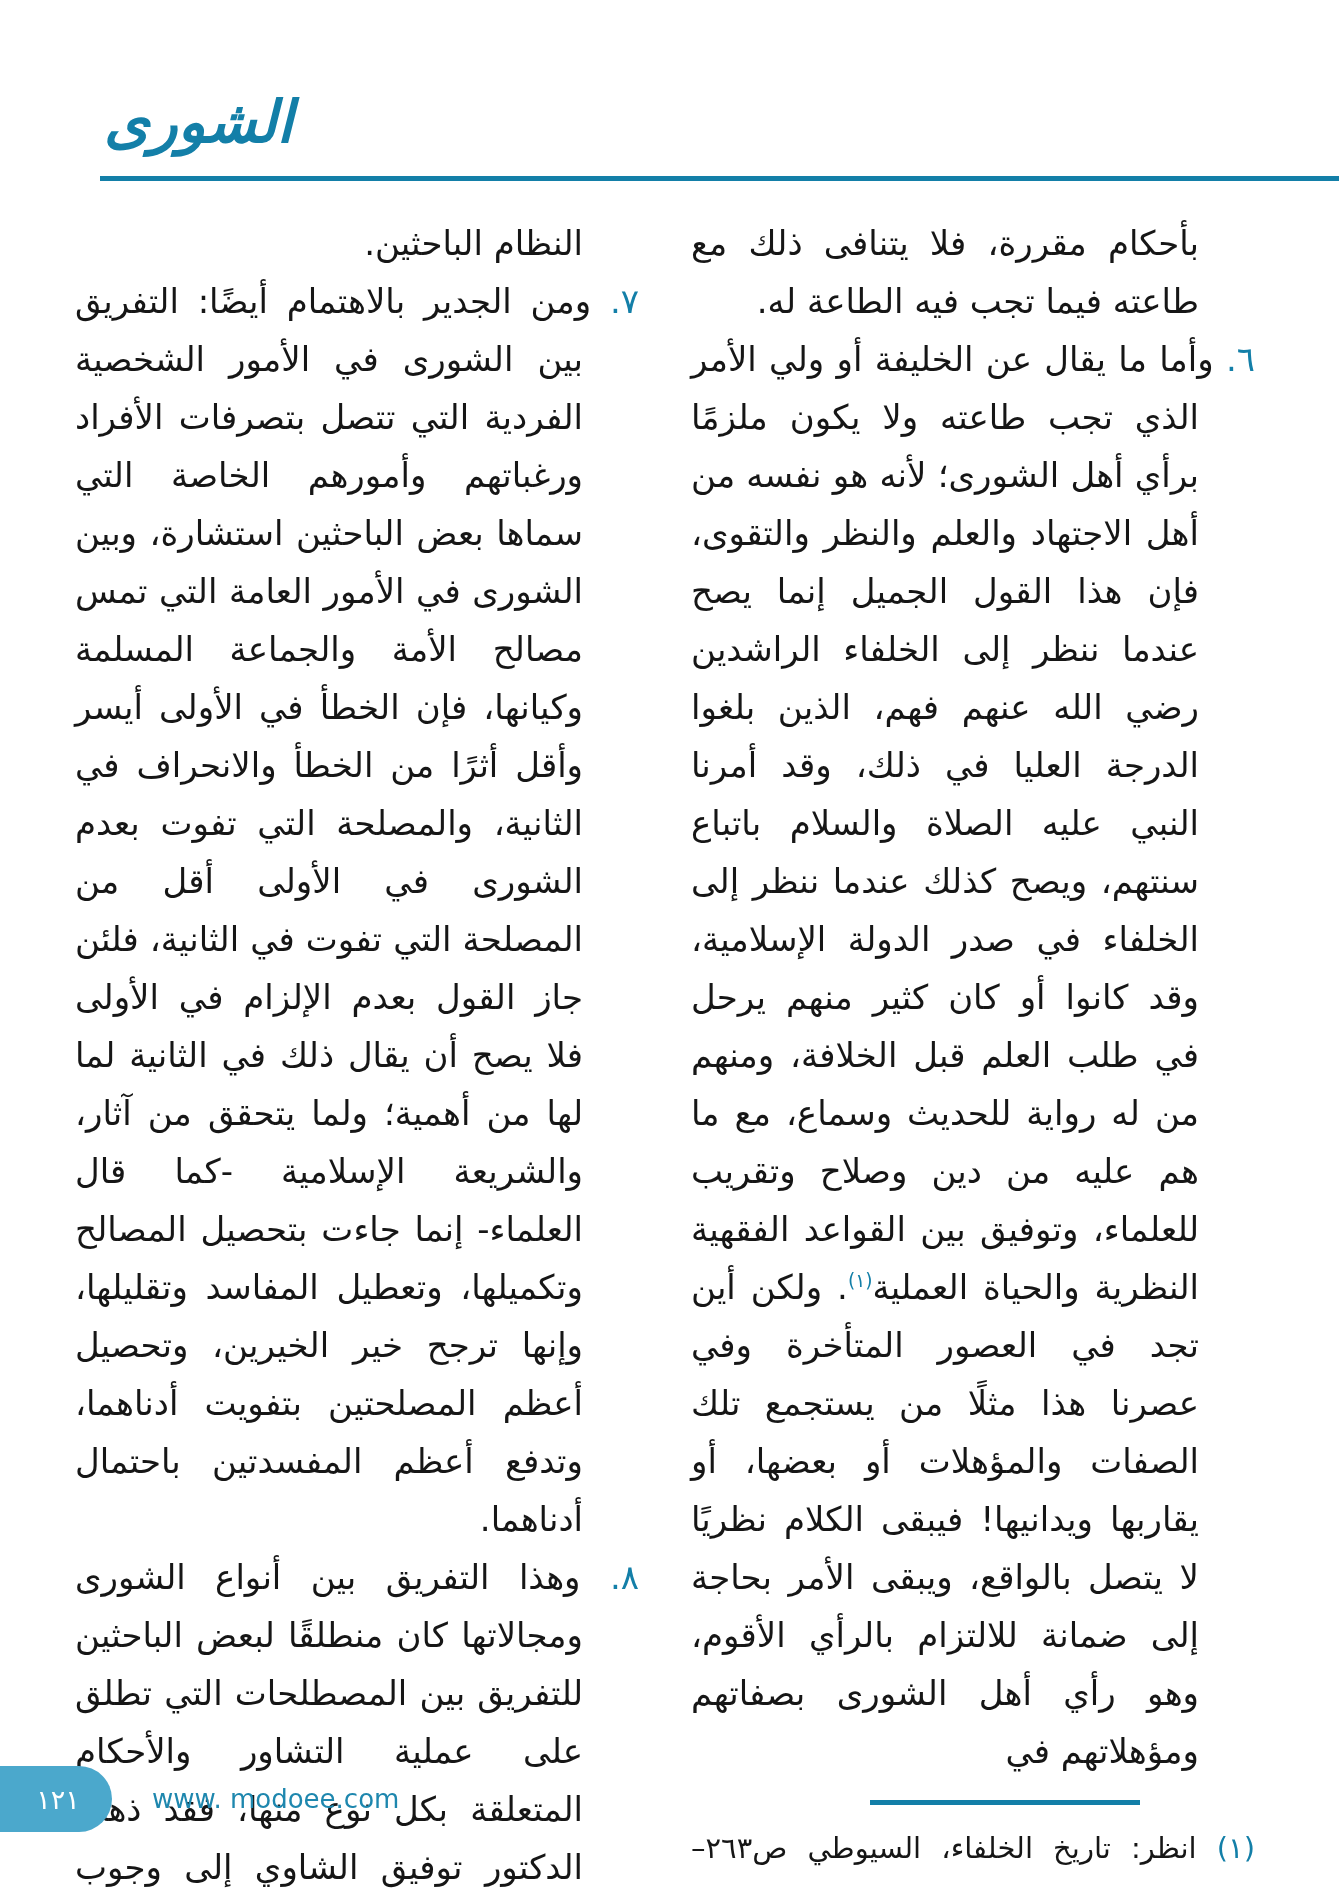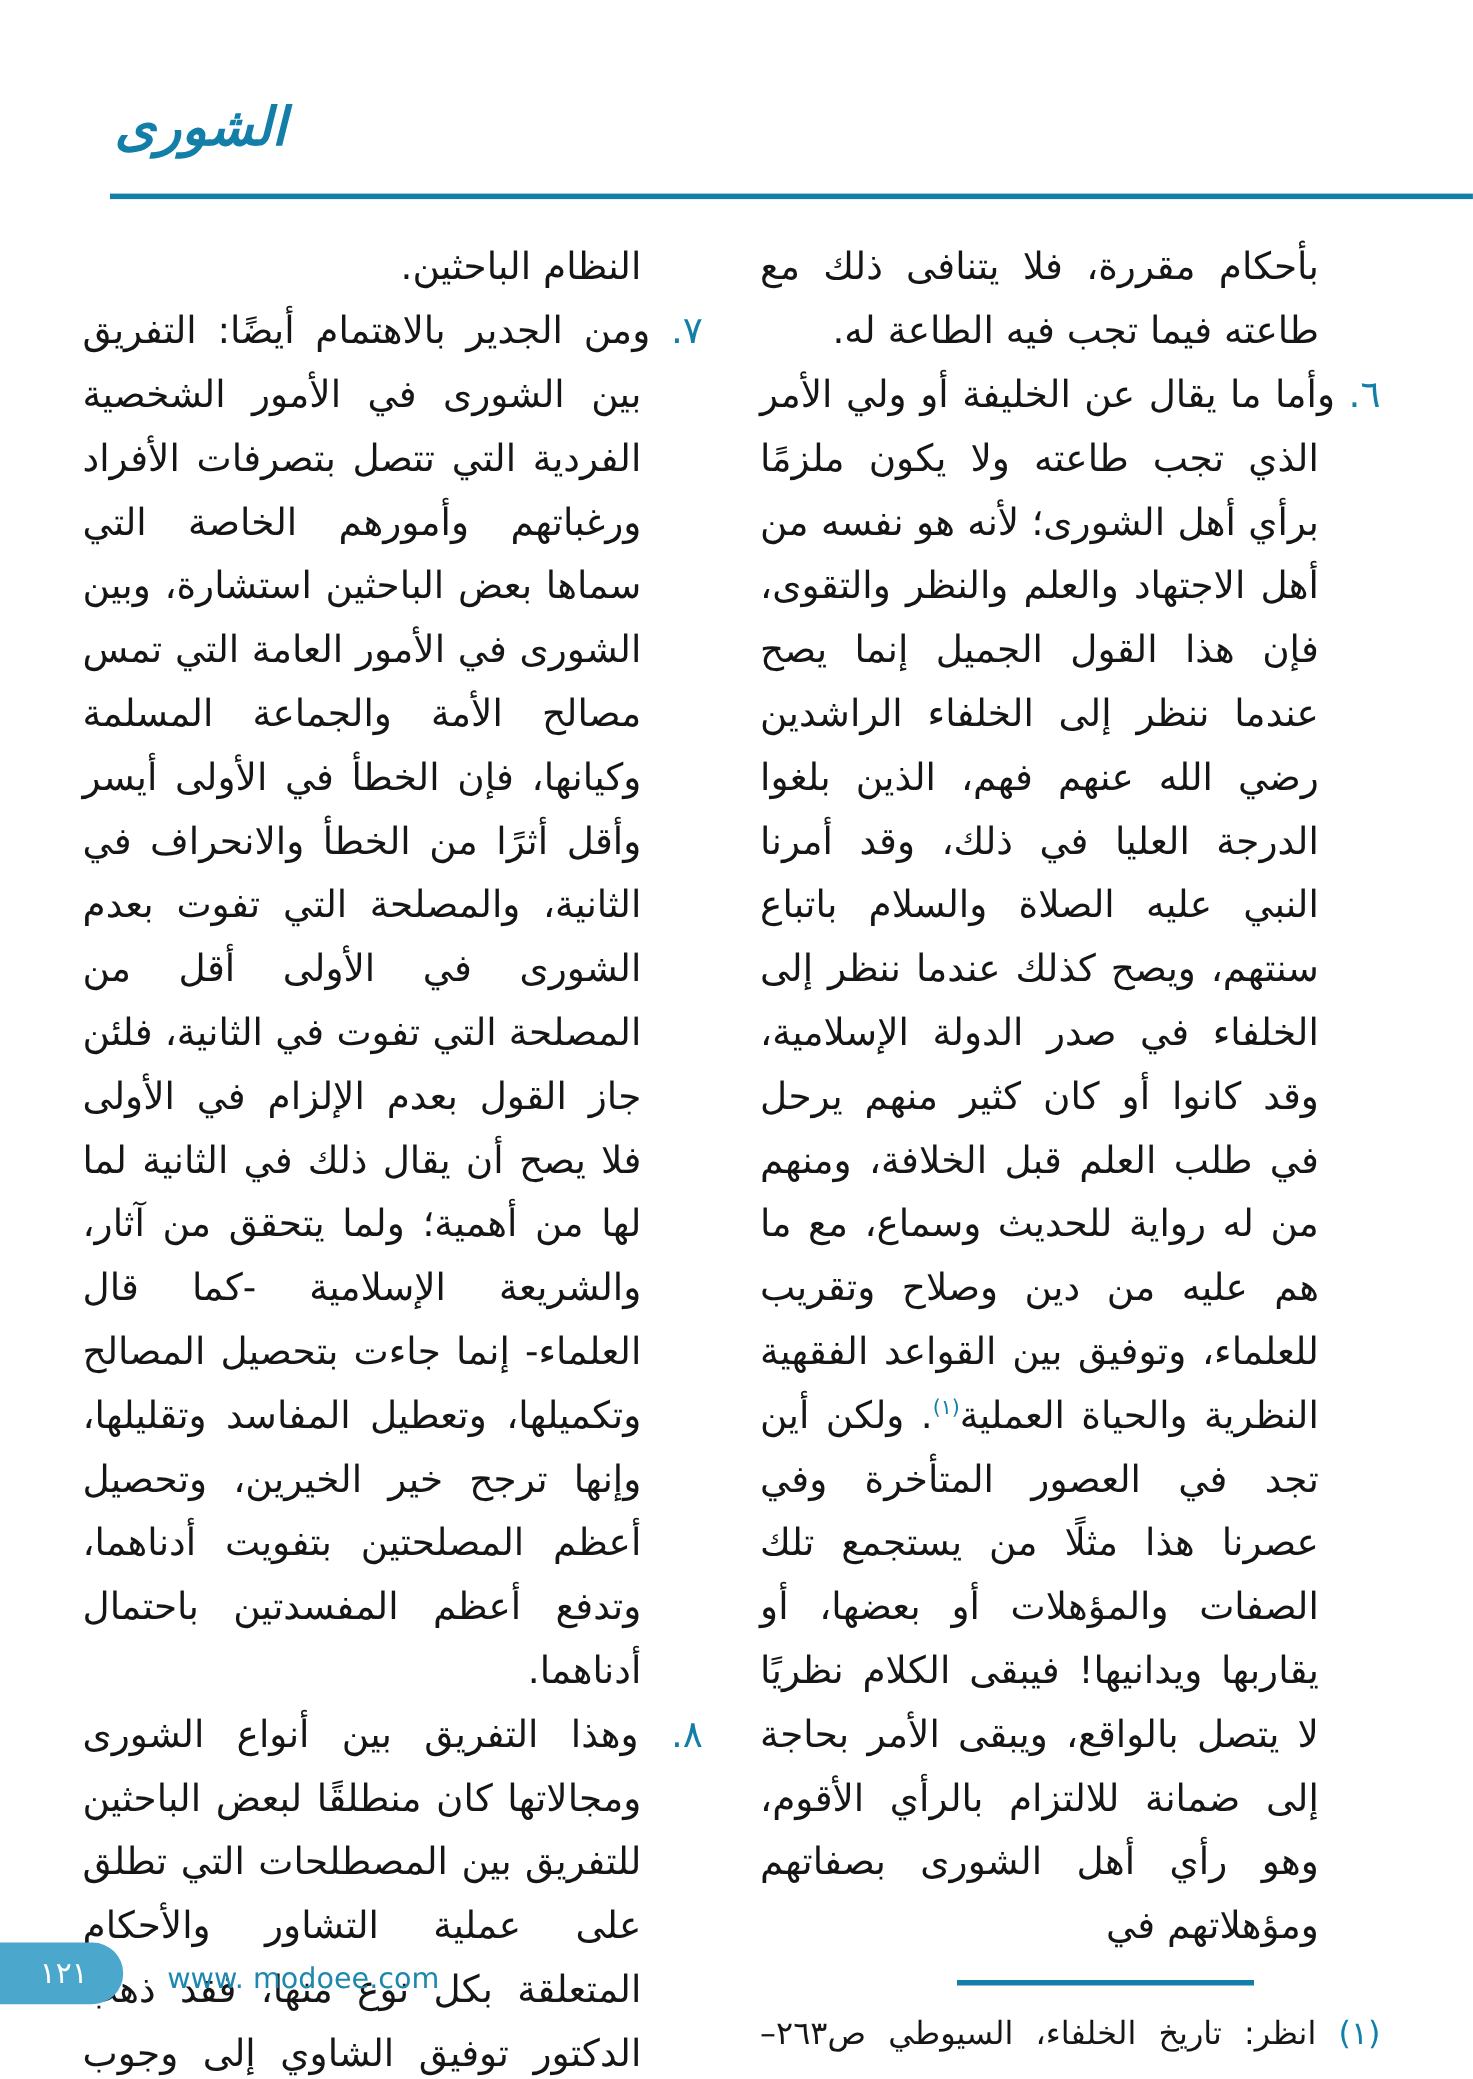--- a/index.html
+++ b/index.html
@@ -13,21 +13,21 @@
     position:relative;
     width:1339px;height:1890px;
     background:#ffffff;
     overflow:hidden;
     font-family:"DejaVu Sans",sans-serif;
     color:var(--ink);
   }
   
   .title{
     position:absolute;top:88px;left:104px;
-    font-size:48px;font-weight:bold;
+    font-size:58px;font-weight:bold;
     color:var(--accent);
     font-style:italic;
     letter-spacing:1px;
   }
   .rule{
     position:absolute;top:176px;left:100px;right:0;
     height:5px;background:var(--accent);
   }
   
   .columns{
@@ -63,21 +63,21 @@
     margin:0;
     font-size:29px;
     line-height:55px;
     text-align:justify;
     padding-right:60px;
     text-indent:-60px;
   }
   
   .badge{
     position:absolute;left:0;top:1766px;
-    width:112px;height:56px;
+    width:112px;height:66px;
     background:var(--badge);
     border-radius:0 33px 33px 0;
     color:#ffffff;
     display:flex;align-items:center;justify-content:center;
     font-size:27px;
     letter-spacing:8px;
     padding-left:4px;
     box-sizing:border-box;
   }
   .site{

